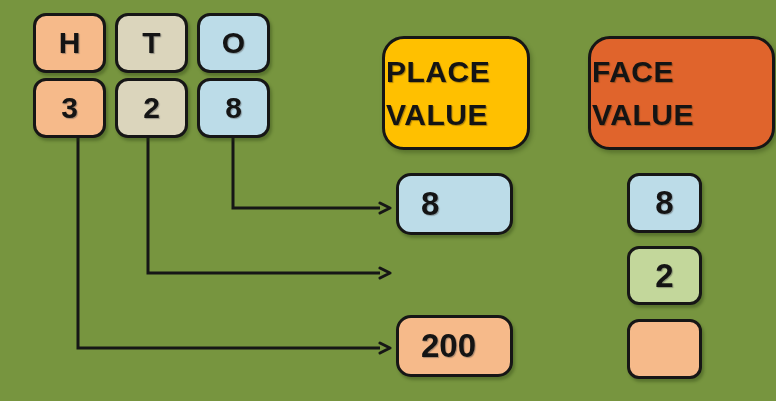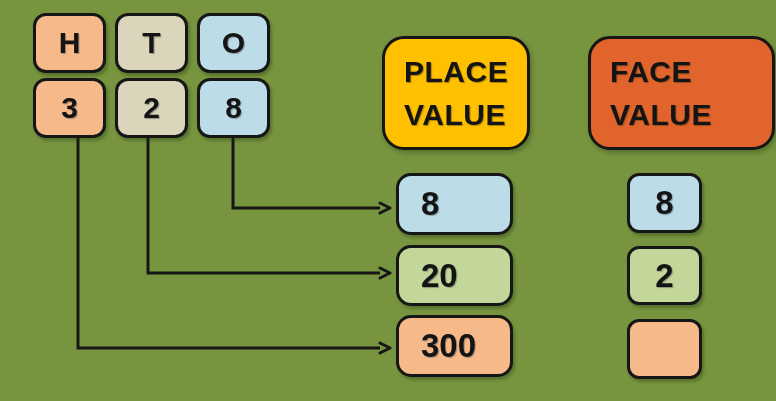--- a/index.html
+++ b/index.html
@@ -30,21 +30,21 @@
     font-size: 30px;
     box-shadow: 2px 3px 3px rgba(35, 55, 15, 0.35);
     text-shadow: 1px 1px 1px rgba(70, 70, 70, 0.45);
   }
   .header {
     height: 114px;
     border-radius: 22px;
     flex-direction: column;
     align-items: flex-start;
     justify-content: center;
-    padding-left: 19px;
+    padding-left: 1px;
     font-size: 30px;
     line-height: 43px;
     letter-spacing: 0.5px;
     box-shadow: 2px 3px 4px rgba(35, 55, 15, 0.35);
     text-shadow: 1px 1px 1px rgba(70, 50, 10, 0.45);
   }
   .pv-item {
     left: 396px;
     width: 117px;
     border-radius: 15px;
@@ -96,20 +96,19 @@
     <span>PLACE</span>
     <span>VALUE</span>
   </div>
 
   <div class="box header" style="left: 588px; top: 36px; width: 187px; background-color: rgb(224, 100, 44);">
     <span>FACE</span>
     <span>VALUE</span>
   </div>
 
   <div class="box pv-item" style="top: 173px; height: 62px; background-color: rgb(188, 220, 232);">8</div>
-  <div class="box pv-item" style="top: 245px; height: 61px; background-color: rgb(195, 215, 155);">20</div>
-  <div class="box pv-item" style="top: 315px; height: 62px; background-color: rgb(246, 186, 138);">300</div>
+  <div class="box pv-item" style="top: 315px; height: 62px; background-color: rgb(246, 186, 138);">200</div>
 
   <div class="box fv-item" style="top: 173px; height: 60px; background-color: rgb(188, 220, 232);">8</div>
   <div class="box fv-item" style="top: 246px; height: 59px; background-color: rgb(195, 215, 155);">2</div>
   <div class="box fv-item" style="top: 319px; height: 60px; background-color: rgb(246, 186, 138);"></div>
 
 </div>
 
 </body></html>

